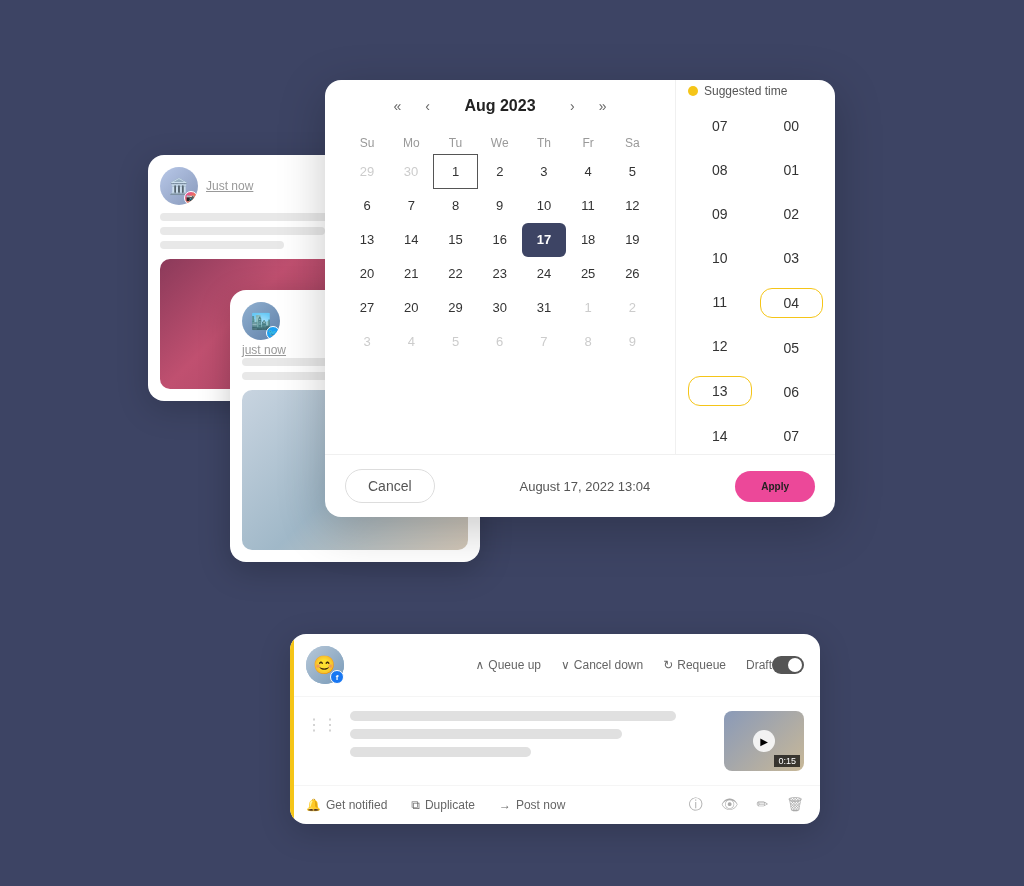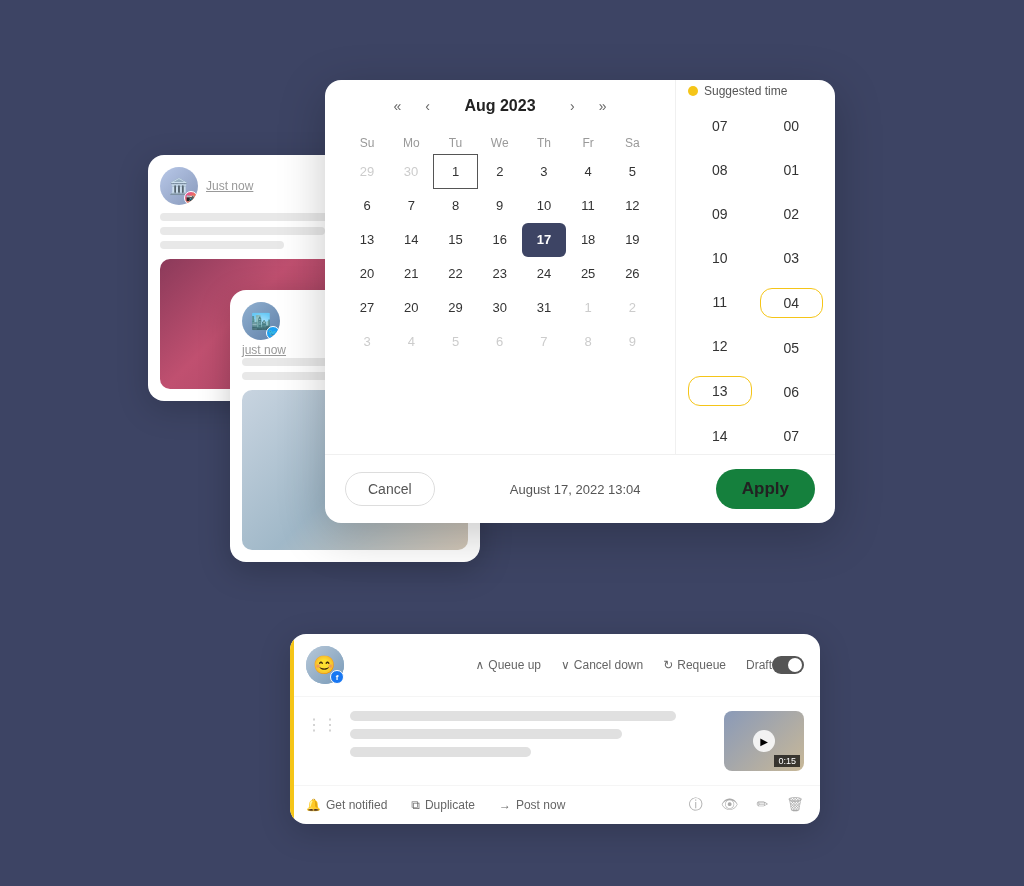--- a/index.html
+++ b/index.html
@@ -252,25 +252,25 @@
       font-size: 14px;
       color: #555;
       cursor: pointer;
     }
     .selected-datetime {
       font-size: 13px;
       color: #555;
       font-weight: 500;
     }
     .btn-apply {
-      background: #15803d;
+      background: #ec4899;
       border: none;
       border-radius: 20px;
       padding: 10px 26px;
-      font-size: 17px;
+      font-size: 10px;
       font-weight: 700;
       color: #222;
       cursor: pointer;
     }
 
     
     .post-card {
       position: absolute;
       bottom: 62px;
       left: 290px;

